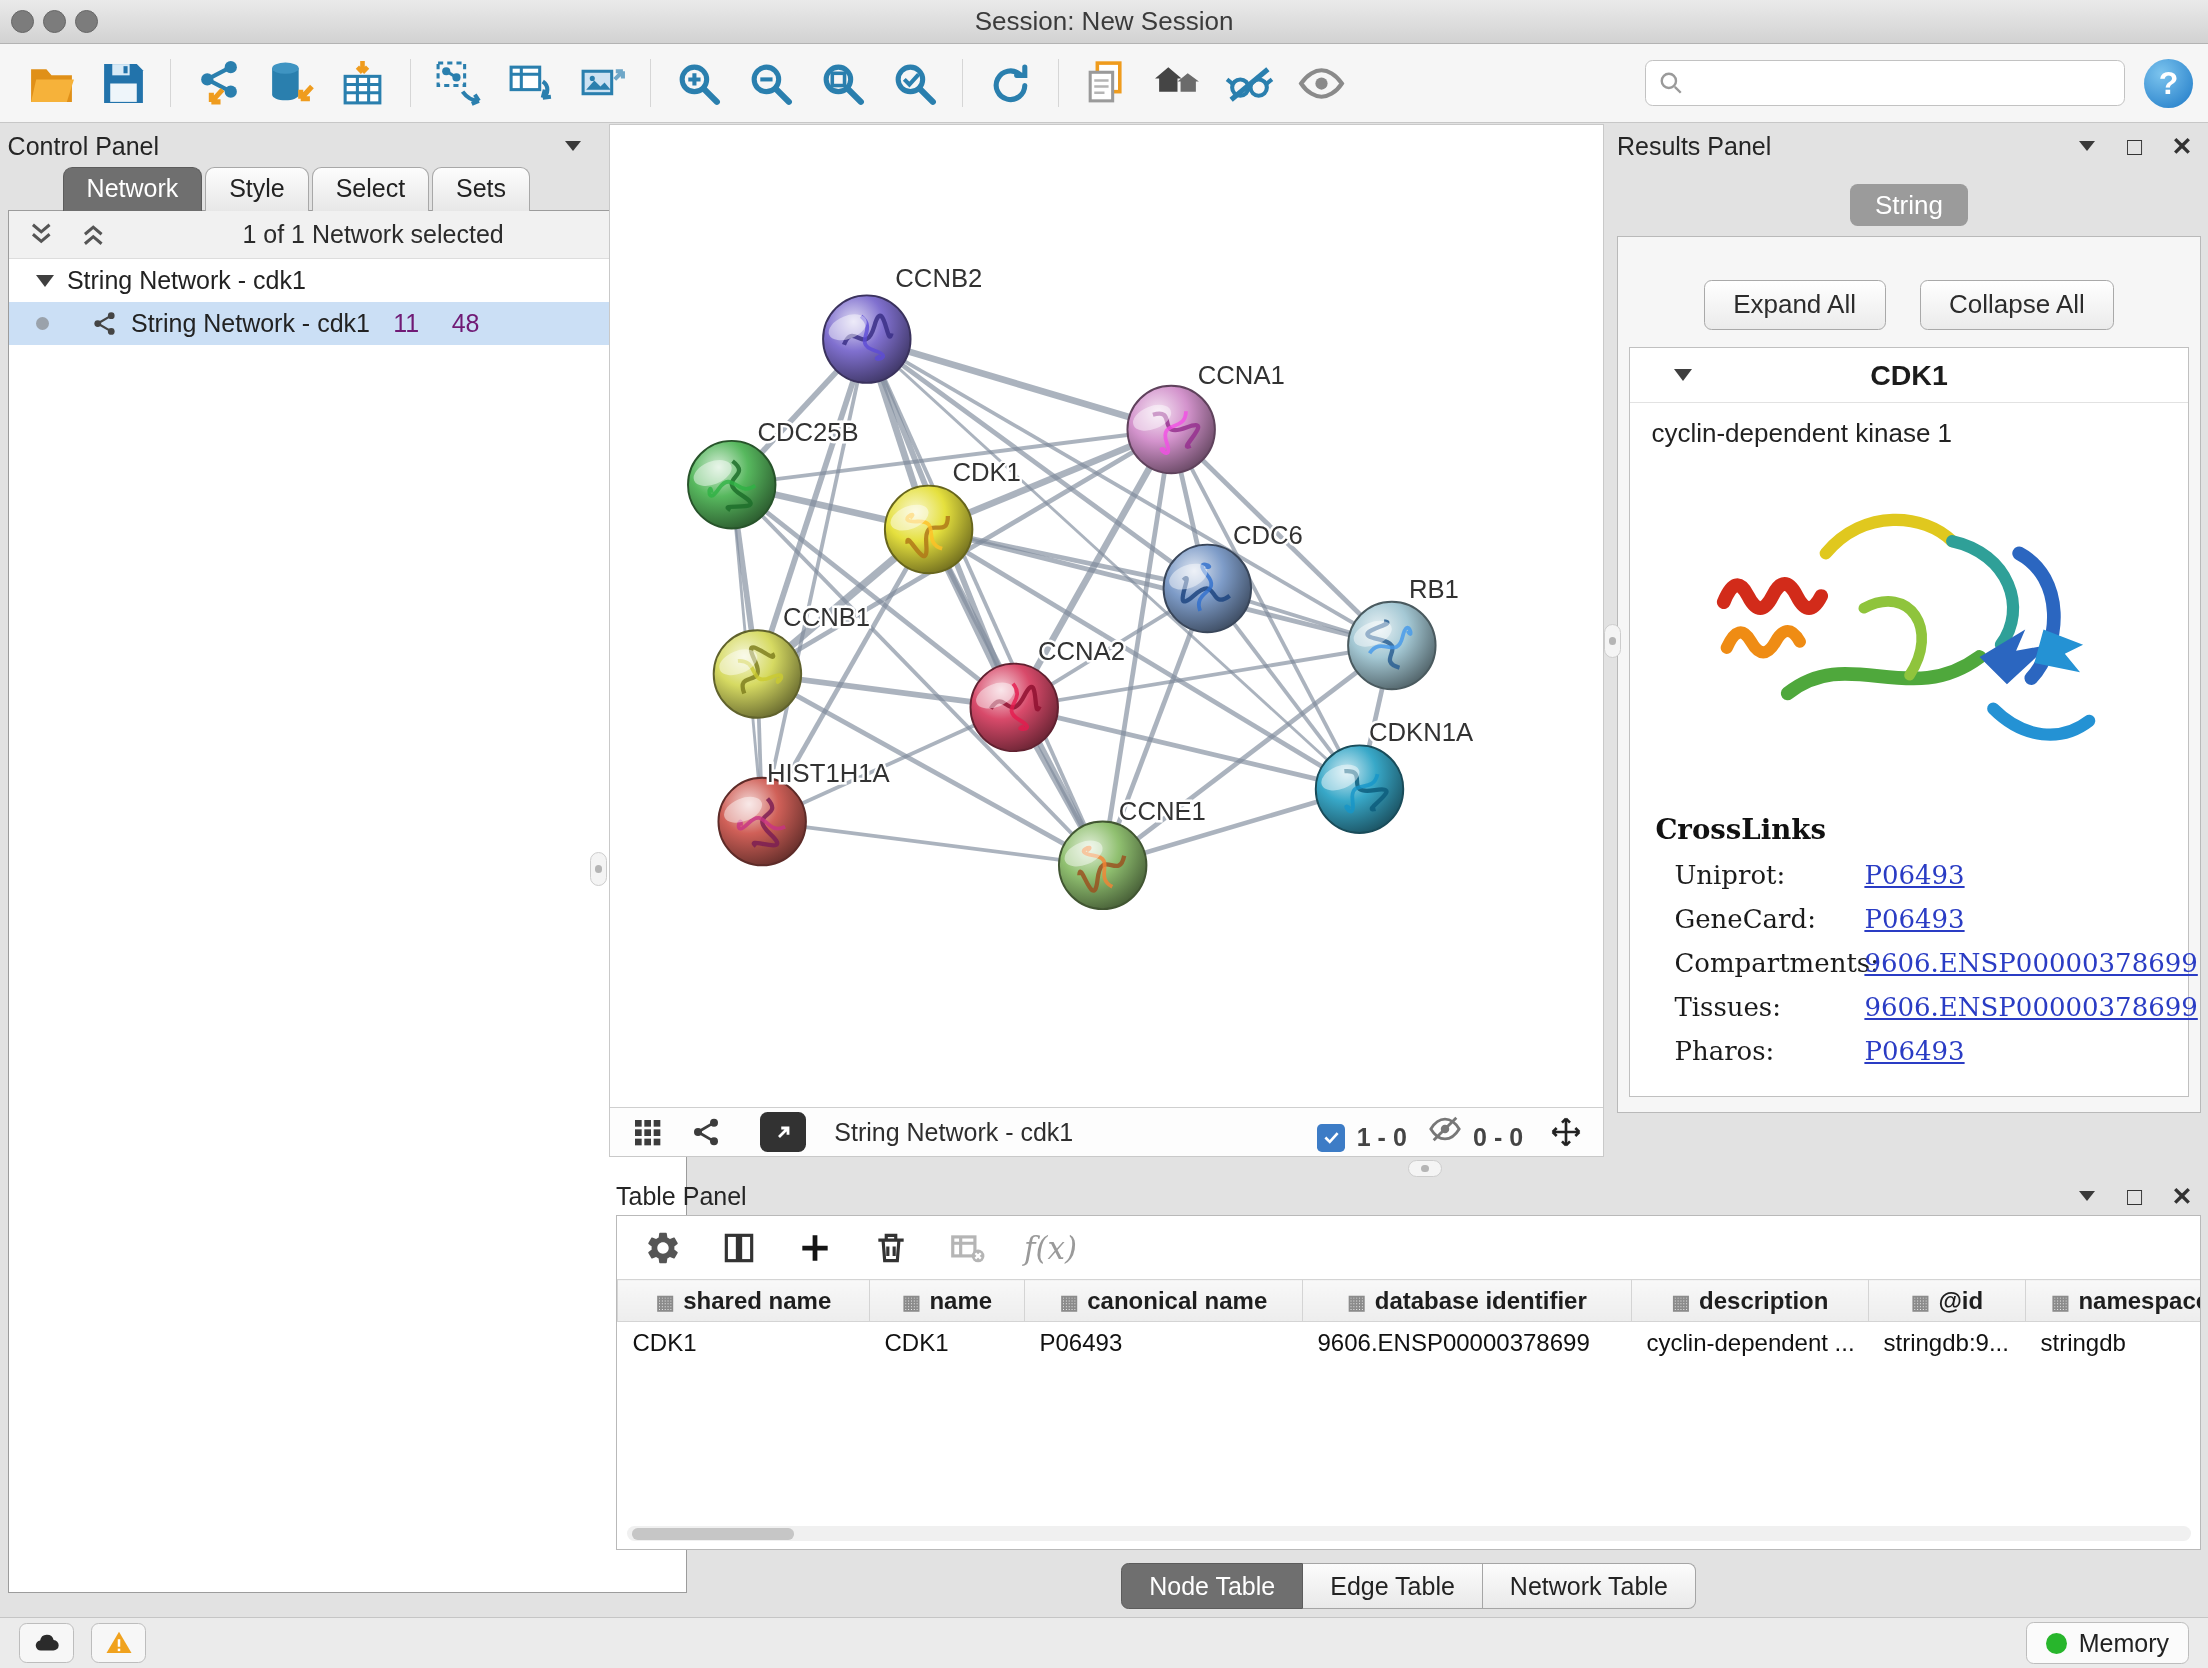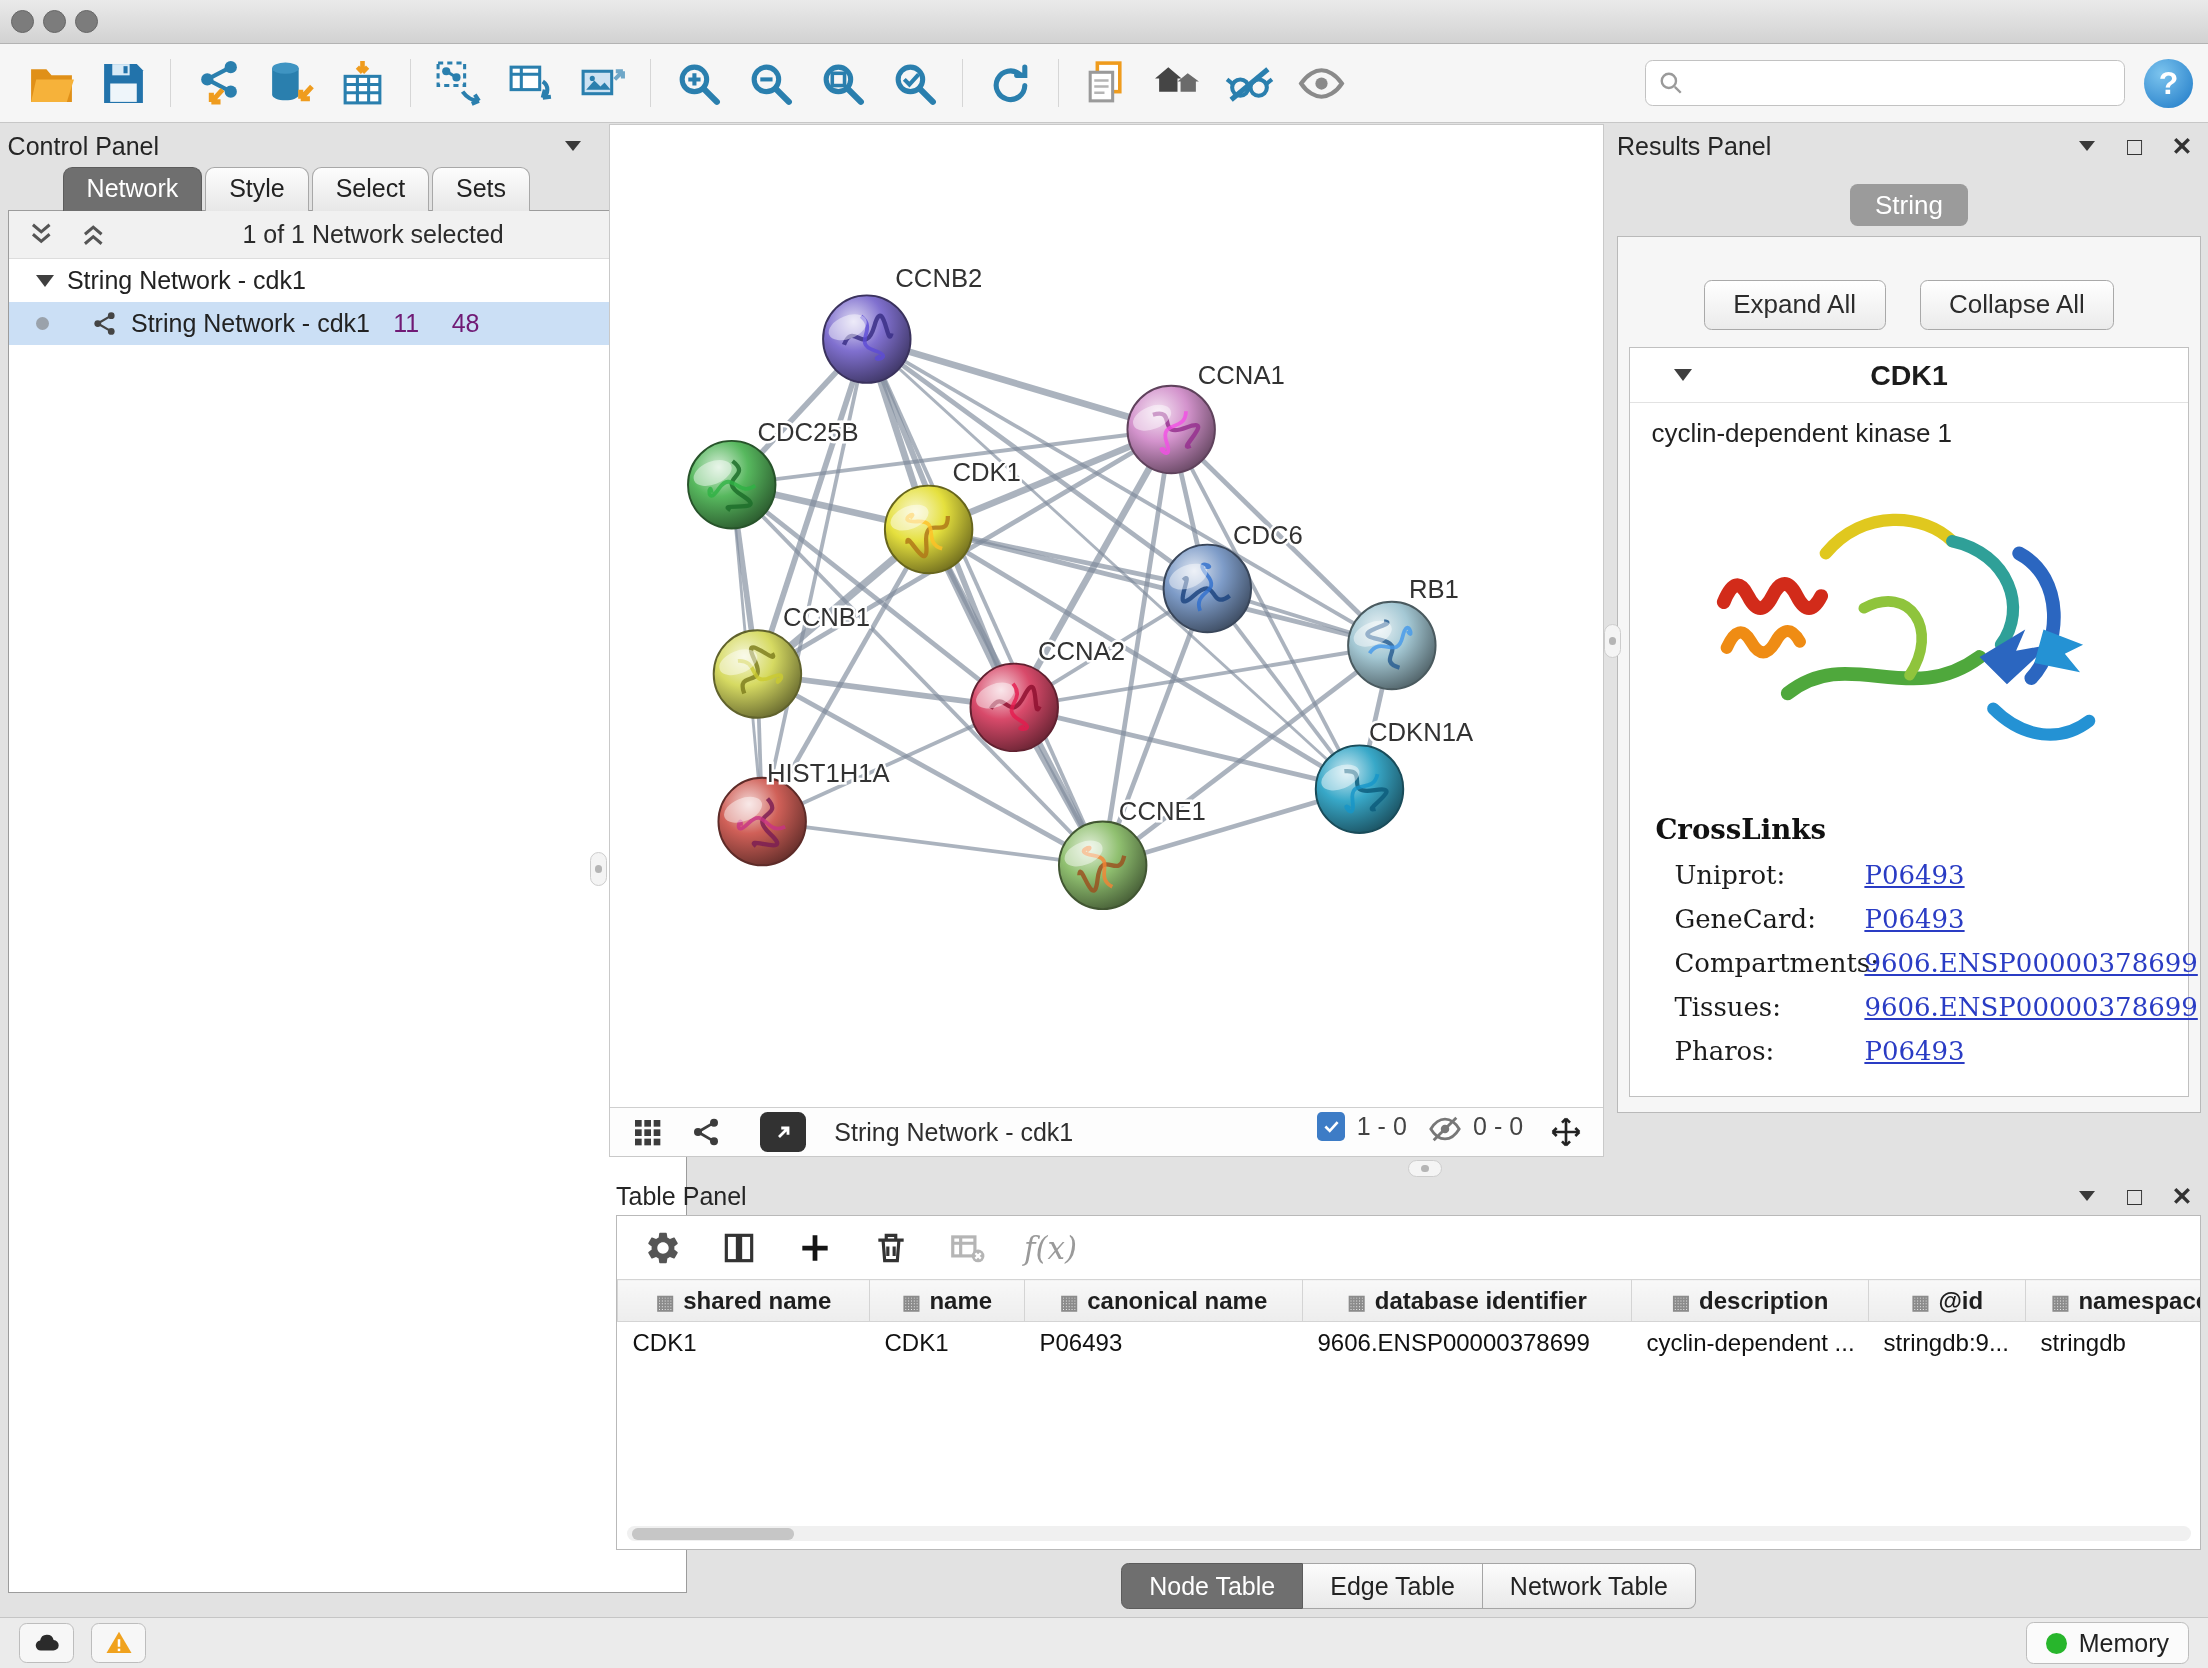--- a/index.html
+++ b/index.html
@@ -57,21 +57,21 @@
   .network-view{position:absolute;left:609px;top:124px;width:995px;height:1033px;background:#fff;border:1px solid #c9c9c9;display:flex;flex-direction:column;}
   .graph-area{flex:1;position:relative;background:#fff;}
   .graph-area svg{position:absolute;inset:0;width:100%;height:100%;}
   .node-label{font-family:"Liberation Sans",sans-serif;font-size:27px;fill:#323232;paint-order:stroke;stroke:#fff;stroke-width:5px;}
   .nv-toolbar{height:49px;border-top:1px solid #cfcfcf;display:flex;align-items:center;padding:0 15px;gap:15px;font-size:25px;background:#fdfdfd;}
   .nv-btn{background:none;border:none;display:flex;align-items:center;justify-content:center;width:44px;height:40px;}
   .nv-btn svg{width:32px;height:32px;}
   .nv-export{width:46px;height:40px;border:none;border-radius:7.6px;background:#323232;display:flex;align-items:center;justify-content:center;margin-left:17px;}
   .nv-export svg{width:27px;height:27px;}
   .nv-name{margin-left:13.3px;color:#2e2e2e;}
-  .nv-right{margin-left:auto;display:flex;align-items:flex-start;gap:11.4px;}
+  .nv-right{margin-left:auto;display:flex;align-items:flex-end;gap:11.4px;font-weight:bold;}
   .nv-check{width:28.5px;height:28.5px;border-radius:4.8px;background:#3d7cc6;display:flex;align-items:center;justify-content:center;}
   .nv-check svg{width:21px;height:21px;}
   .nv-count{color:#444;margin-right:9.5px;}
   .nv-eye svg{width:34px;height:34px;}
 
   
   .results-panel{position:absolute;left:1617px;top:127px;width:584px;}
   .rp-badge-wrap{text-align:center;margin-top:19px;}
   .rp-badge{display:inline-block;background:#9b9b9b;color:#fff;font-size:26px;padding:5.7px 25px;border-radius:7.6px;}
   .rp-box{margin-top:9.5px;border:1px solid #b9b9b9;background:#f6f6f6;padding:15px 11.4px;}
@@ -127,20 +127,21 @@
   <path id="gear-path" d="M19.14 12.94c.04-.3.06-.61.06-.94 0-.32-.02-.64-.07-.94l2.03-1.58c.18-.14.23-.41.12-.61l-1.92-3.32c-.12-.22-.37-.29-.59-.22l-2.39.96c-.5-.38-1.03-.7-1.62-.94l-.36-2.54c-.04-.24-.24-.41-.48-.41h-3.84c-.24 0-.43.17-.47.41l-.36 2.54c-.59.24-1.13.57-1.62.94l-2.39-.96c-.22-.08-.47 0-.59.22L2.74 8.87c-.12.21-.08.47.12.61l2.03 1.58c-.05.3-.09.63-.09.94s.02.64.07.94l-2.03 1.58c-.18.14-.23.41-.12.61l1.92 3.32c.12.22.37.29.59.22l2.39-.96c.5.38 1.03.7 1.62.94l.36 2.54c.05.24.24.41.48.41h3.84c.24 0 .44-.17.47-.41l.36-2.54c.59-.24 1.13-.56 1.62-.94l2.39.96c.22.08.47 0 .59-.22l1.92-3.32c.12-.22.07-.47-.12-.61l-2.01-1.58zM12 15.6c-1.98 0-3.6-1.62-3.6-3.6s1.62-3.6 3.6-3.6 3.6 1.62 3.6 3.6-1.62 3.6-3.6 3.6z"></path>
 </defs>
   </svg>
 
 <div class="titlebar">
   <div class="traffic">
     <span class="light"></span>
     <span class="light"></span>
     <span class="light"></span>
   </div>
+  <div class="wtitle">Session: New Session</div>
 </div>
 
 <div class="toolbar">
   <button class="tbtn">
       <svg viewBox="0 0 48 48">
         <path fill="#e09018" d="M4 10h15l5 6h20v26H4z"></path>
         <path fill="#f6b23a" d="M9 20h37l-7 22H4z"></path>
       </svg>
     </button>
   <button class="tbtn">

